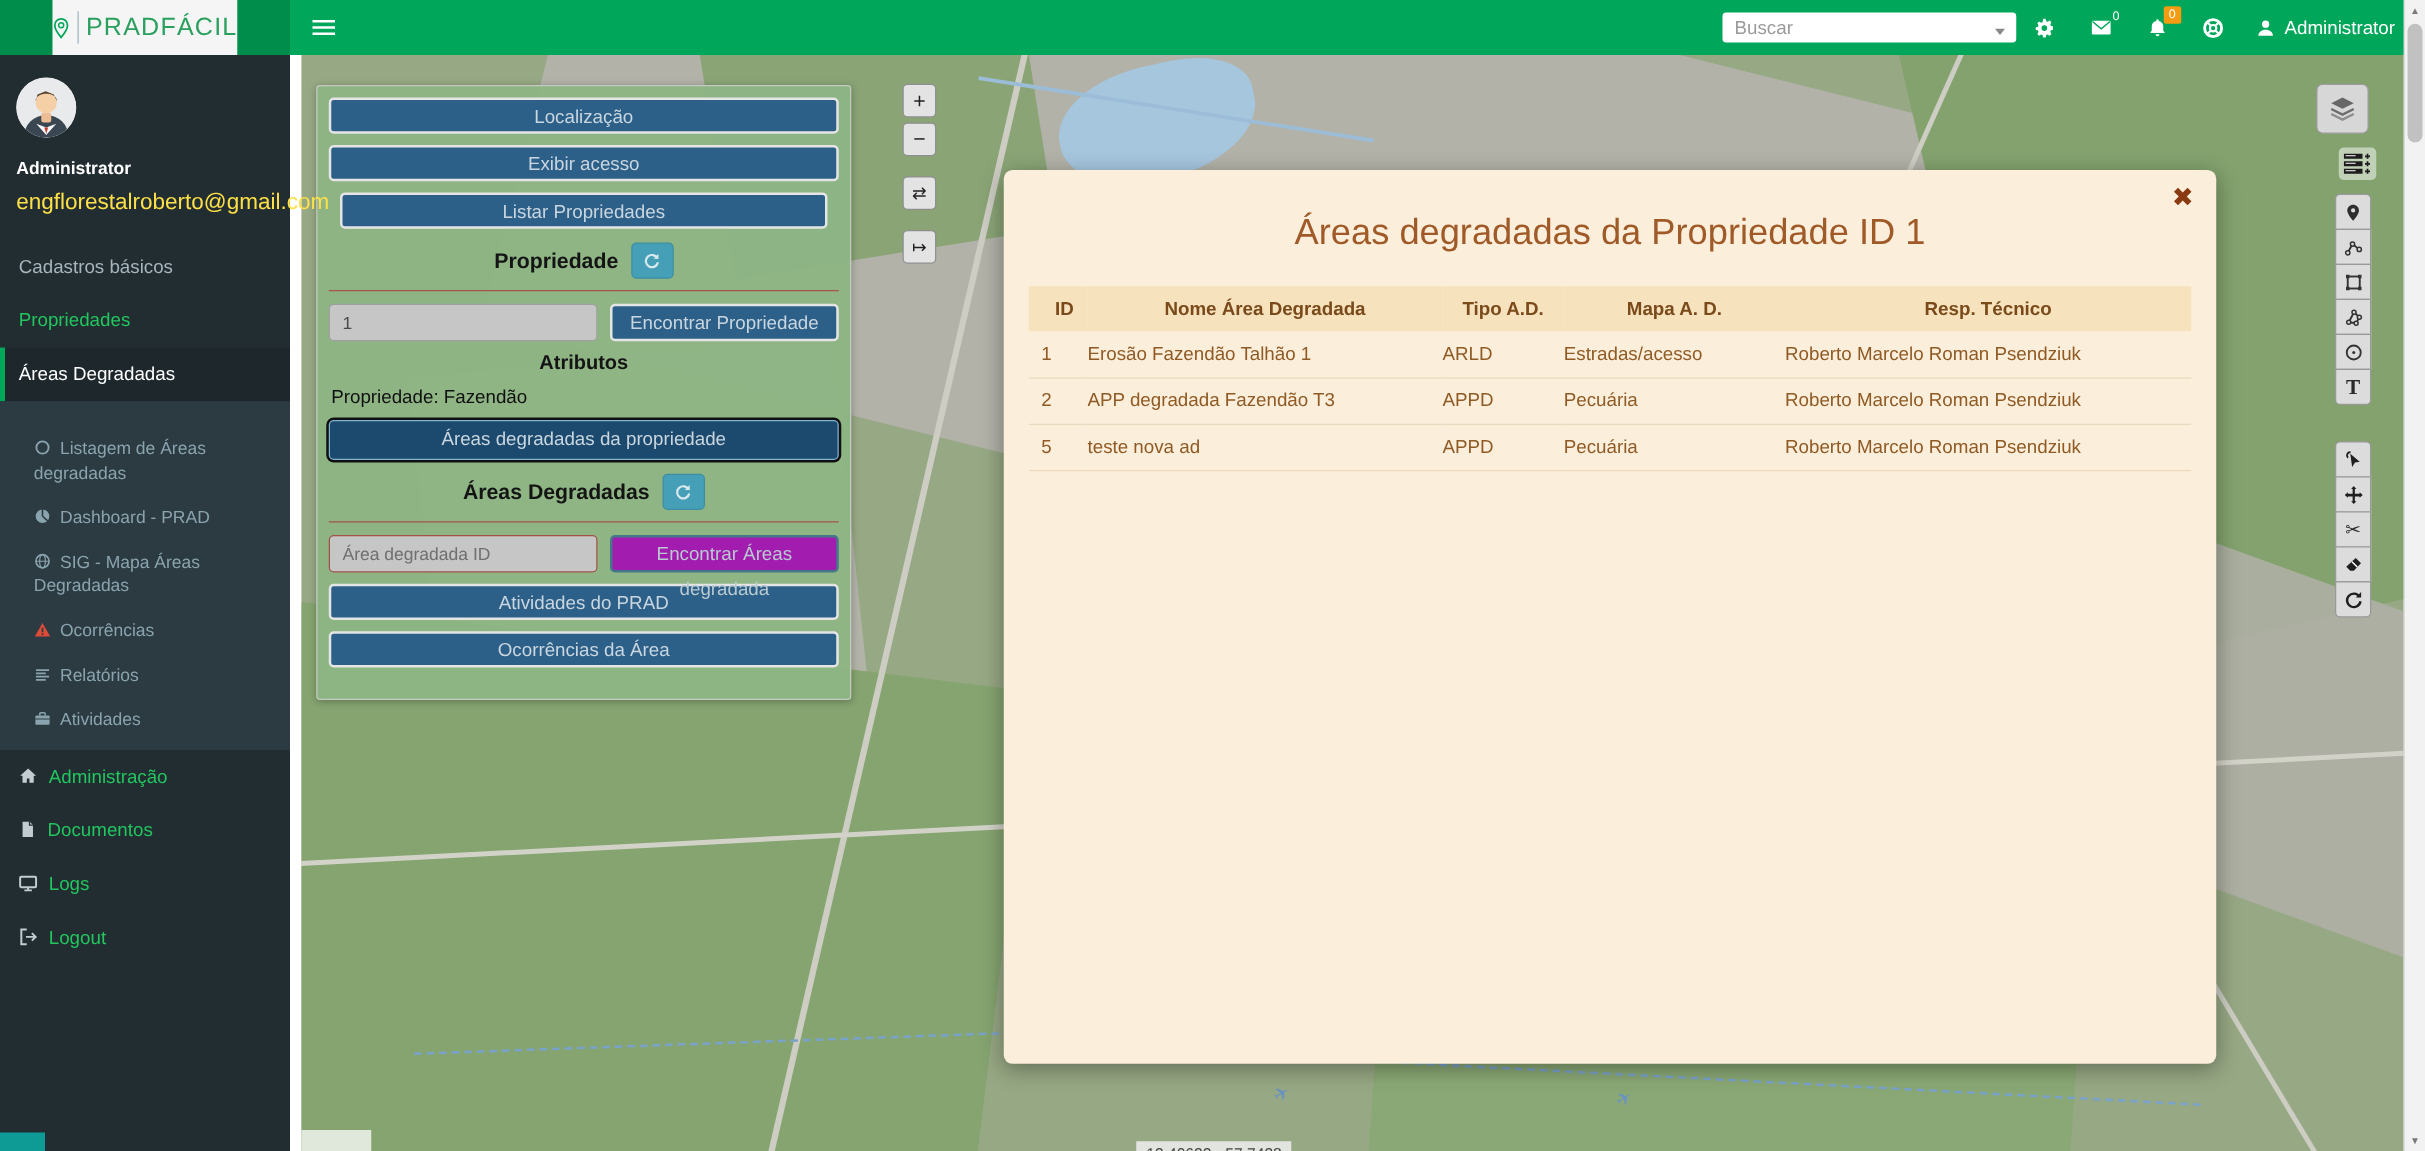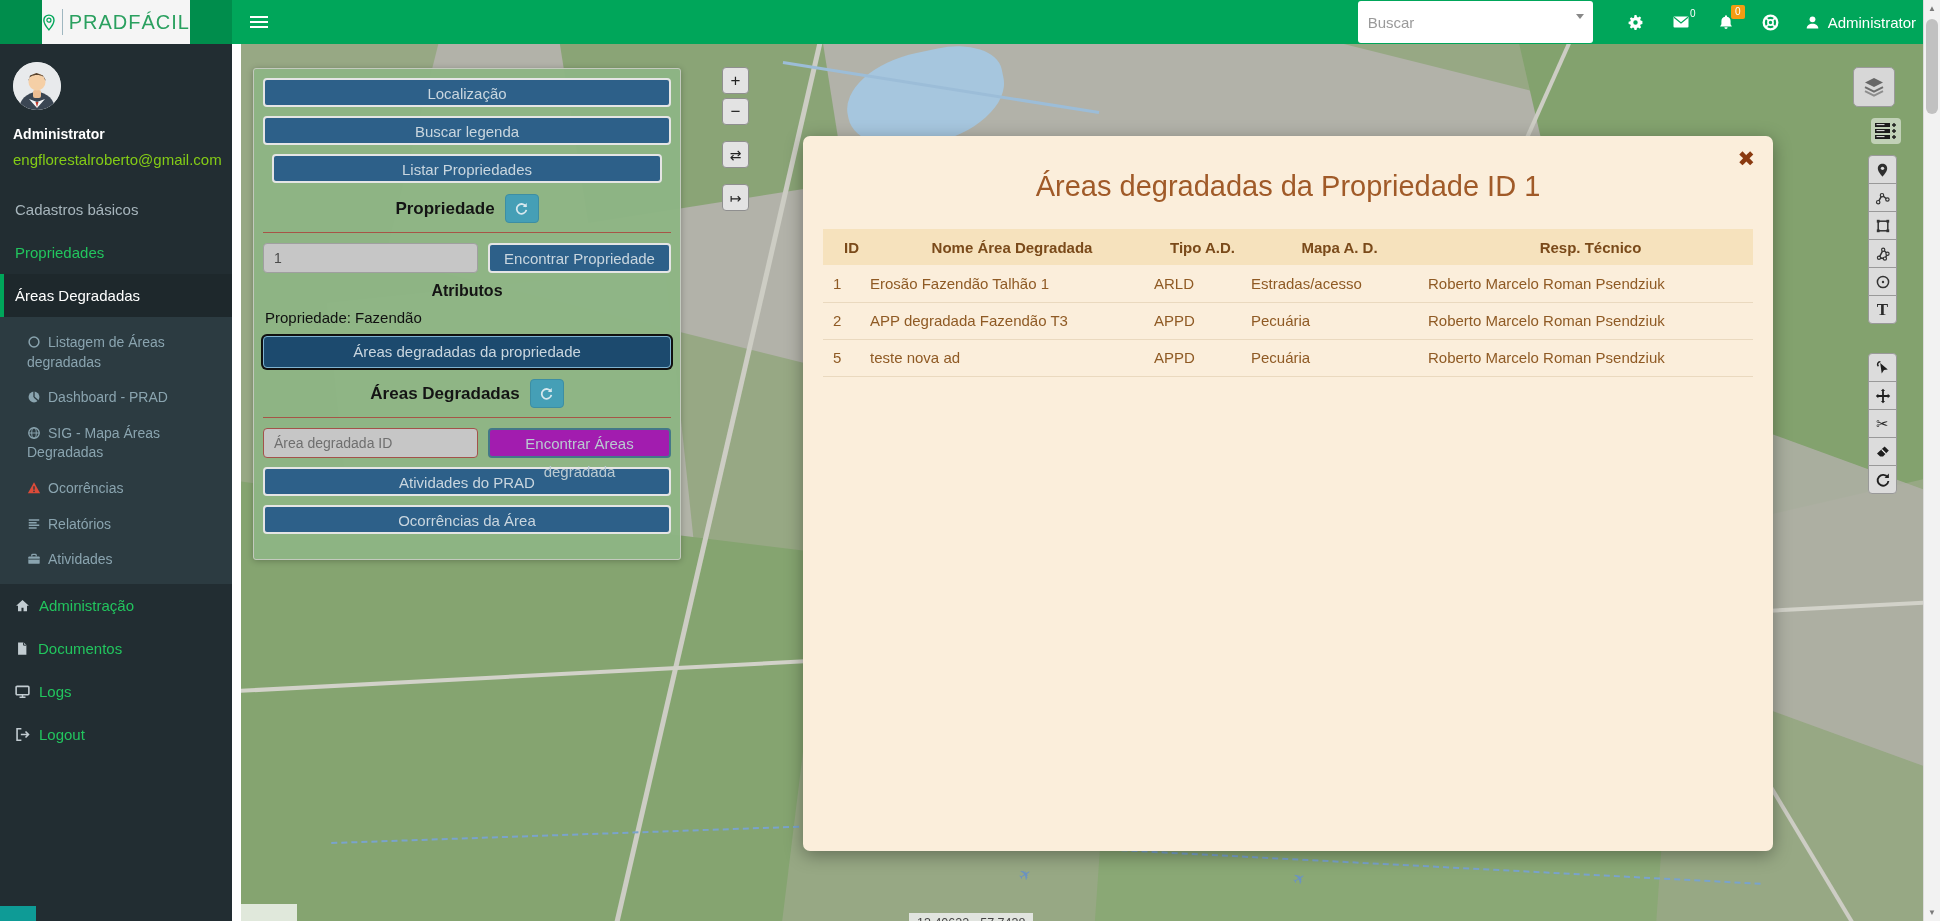--- a/index.html
+++ b/index.html
@@ -9,41 +9,41 @@
   
   .navbar { position:absolute; left:0; top:0; width:1940px; height:44px; background:#00a65a; z-index:15; }
   .brand-mini { position:absolute; left:0; top:0; width:42px; height:44px; background:#008d4c; }
   .brand { position:absolute; left:42px; top:0; width:148px; height:44px; background:#f5f5f5; display:flex; align-items:center; justify-content:center; gap:6px; }
   .brand-divider { width:1px; height:26px; background:#9fb7c0; }
   .brand-text { font-size:20px; color:#2aa express05f; color:#2aa05f; letter-spacing:1px; }
   .brand-gap { position:absolute; left:190px; top:0; width:42px; height:44px; background:#008d4c; }
   .hamburger { position:absolute; left:240px; top:0; width:38px; height:44px; display:flex; flex-direction:column; align-items:center; justify-content:center; gap:3px; cursor:pointer; }
   .hamburger span { width:18px; height:2px; background:#fff; }
   .nav-right { position:absolute; right:24px; top:0; height:44px; display:flex; align-items:center; }
-  .search { width:235px; height:42px; background:#fff; border-radius:3px; position:relative; margin-right:20px; }
+  .search { width:235px; height:24px; background:#fff; border-radius:3px; position:relative; }
   .search input { width:100%; height:100%; border:none; outline:none; background:transparent; padding:0 24px 0 10px; font-size:15px; color:#555; font-family:inherit; }
   .search input::placeholder { color:#9a9a9a; }
   .search .caret { position:absolute; right:9px; top:13px; width:0; height:0; border-left:4px solid transparent; border-right:4px solid transparent; border-top:5px solid #888; }
   .nav-icon { position:relative; padding:0 14px; height:44px; display:flex; align-items:center; color:#fff; cursor:pointer; }
   .nav-icon .sup { position:absolute; top:8px; right:8px; font-size:10px; color:#fff; }
   .nav-icon .badge { position:absolute; top:5px; right:3px; background:#f39c12; color:#fff; font-size:10px; line-height:10px; padding:2px 4px; border-radius:2px; }
   .nav-user { display:flex; align-items:center; gap:8px; color:#fff; font-size:15px; padding-left:12px; cursor:pointer; }
 
   
   .sidebar { position:absolute; left:0; top:44px; width:232px; height:877px; background:#222d32; color:#b8c7ce; z-index:14; }
   .user-panel { padding:18px 15px 8px 13px; }
   .avatar { width:48px; height:48px; border-radius:50%; overflow:hidden; background:#e8eaec; }
   .user-name { font-size:14px; font-weight:bold; color:#fff; margin-top:16px; }
-  .user-email { font-size:15px; color:#84cc16; margin-top:9px; }
+  .user-email { font-size:18px; color:#fde047; margin-top:9px; }
   .menu { margin-top:12px; font-size:15px; list-style:none; }
   .menu-header { padding:13px 15px; color:#a7b5bc; cursor:pointer; }
   .menu-item { padding:13px 15px; color:#22c55e; cursor:pointer; }
   .menu-item.active { background:#1e282c; color:#fff; border-left:4px solid #00a65a; padding-left:11px; }
   .menu-item .mi-icon { display:inline-block; vertical-align:-2px; margin-right:9px; color:#c2ccd1; }
-  .submenu { background:#2c3b41; padding:8px 0 6px; }
+  .submenu { background:#2c3b41; padding:20px 0 6px; }
   .submenu-item { display:block; padding:8px 12px 8px 27px; color:#8aa4af; font-size:14px; line-height:1.4; cursor:pointer; }
   .submenu-item .smi-icon { display:inline-block; vertical-align:-2px; margin-right:7px; color:#8aa4af; }
 
   .whitestrip { position:absolute; left:232px; top:44px; width:9px; height:877px; background:#ffffff; z-index:4; }
   .corner-teal { position:absolute; left:0; top:906px; width:36px; height:15px; background:#0e9b96; z-index:30; }
 
   
   .map { position:absolute; left:241px; top:44px; width:1682px; height:877px; background:#97a884; overflow:hidden; }
   .shape { position:absolute; }
   .m-gray1 { left:180px; top:-80px; width:1150px; height:440px; transform:rotate(14deg); background:#b2b2a9; }
@@ -283,21 +283,21 @@
   <div class="shape water1"></div>
   <div class="shape water2"></div>
   <div class="shape dash1"></div>
   <div class="shape dash2"></div>
   <span class="plane plane1">✈</span>
   <span class="plane plane2">✈</span>
   <div class="attribution"></div>
 
   <section class="panel">
     <button class="p-btn">Localização</button>
-    <button class="p-btn">Buscar legenda</button>
+    <button class="p-btn">Exibir acesso</button>
     <button class="p-btn inset">Listar Propriedades</button>
 
     <div class="p-title">
       <span>Propriedade</span>
       <span class="refresh-btn">
         <svg width="15" height="15" viewBox="0 0 16 16">
             <path d="M12.8 6.2A5.2 5.2 0 1 0 13.2 9.4" fill="none" stroke="#d7e8ee" stroke-width="1.9"></path>
             <path d="M13.6 2.2v4.2H9.4z" fill="#d7e8ee"></path>
           </svg>
       </span>

